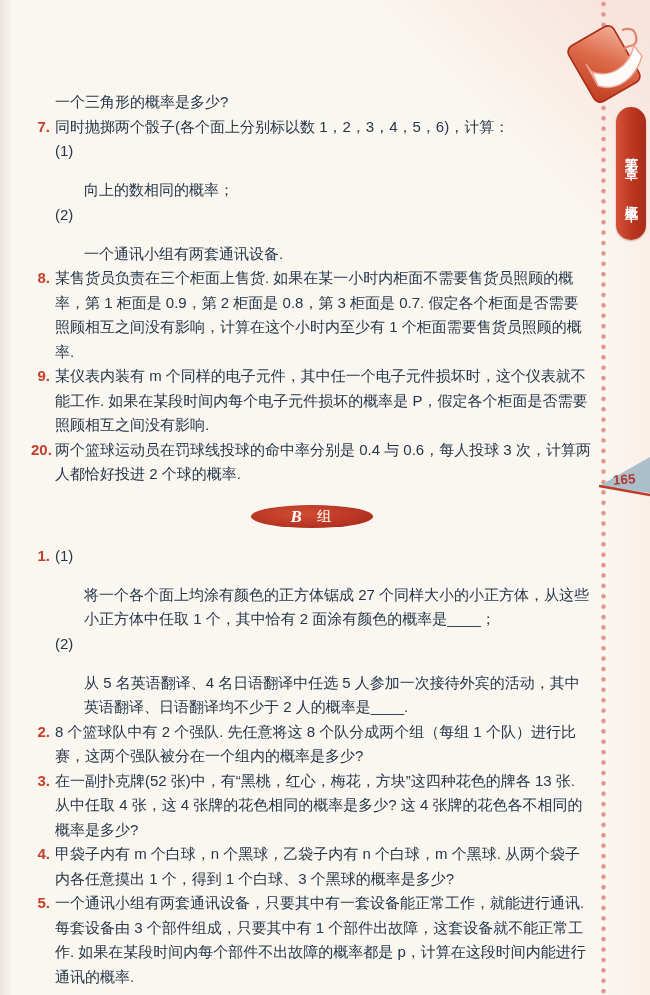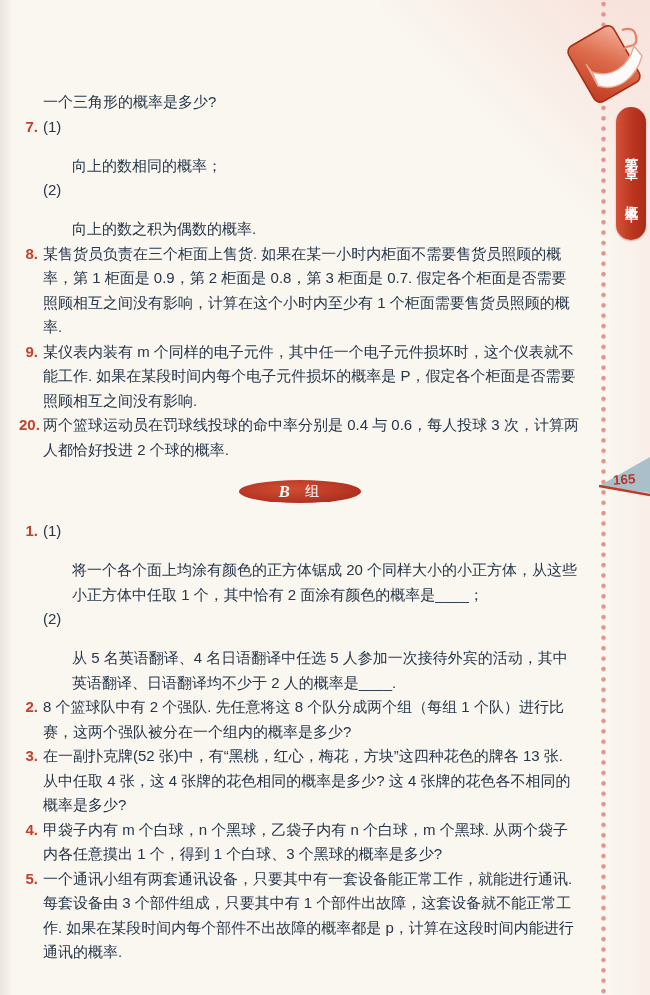--- a/index.html
+++ b/index.html
@@ -26,21 +26,21 @@
     background:linear-gradient(90deg,#d4523a,#bb351f 55%,#a92d19);
     box-shadow:0 1px 2px rgba(120,30,15,.35);
     display:flex;align-items:center;justify-content:center;}
   .chapter-tab span{writing-mode:vertical-rl;text-orientation:upright;
     color:#fff;font-size:13px;font-weight:700;letter-spacing:3px;white-space:pre;}
 
   .page-marker{position:absolute;left:599px;top:456px;width:51px;height:52px;}
   .page-marker .num{position:absolute;left:14px;top:16px;color:#b5372a;
     font-size:13.5px;font-weight:700;transform:rotate(-4deg);}
 
-  .content{position:absolute;left:19px;top:90px;width:562px;
+  .content{position:absolute;left:31px;top:90px;width:562px;
     font-size:15px;line-height:24.5px;}
   p{margin:0}
   .problem{display:flex;}
   .pnum{flex:none;width:24px;padding-right:5px;box-sizing:border-box;
     text-align:right;color:#c5402a;font-weight:700;}
   .pbody{flex:1;min-width:0;}
   .sub{display:flex;}
   .slabel{flex:none;width:29px;}
   .stext{flex:1;margin-top:39px;}
 
@@ -93,27 +93,28 @@
   <div class="problem">
     <span class="pnum"></span>
     <div class="pbody">
         <p class="ptext">一个三角形的概率是多少?</p>
       </div>
   </div>
 
   <div class="problem">
     <span class="pnum">7.</span>
     <div class="pbody">
+      <p class="ptext">同时抛掷两个骰子(各个面上分别标以数 1，2，3，4，5，6)，计算：</p>
       <div class="sub">
         <span class="slabel">(1)</span>
         <p class="stext">向上的数相同的概率；</p>
       </div>
       <div class="sub">
         <span class="slabel">(2)</span>
-        <p class="stext">向上的数之积为偶数的概率.</p>
+        <p class="stext">一个通讯小组有两套通讯设备.</p>
       </div>
     </div>
   </div>
 
   <div class="problem">
     <span class="pnum">8.</span>
     <div class="pbody">
         <p class="ptext">某售货员负责在三个柜面上售货. 如果在某一小时内柜面不需要售货员照顾的概率，第 1 柜面是 0.9，第 2 柜面是 0.8，第 3 柜面是 0.7. 假定各个柜面是否需要照顾相互之间没有影响，计算在这个小时内至少有 1 个柜面需要售货员照顾的概率.</p>
       </div>
   </div>
@@ -137,21 +138,21 @@
       <span class="b-letter">B</span>
       <span class="b-text">组</span>
     </div>
   </div>
 
   <div class="problem">
     <span class="pnum">1.</span>
     <div class="pbody">
       <div class="sub">
         <span class="slabel">(1)</span>
-        <p class="stext">将一个各个面上均涂有颜色的正方体锯成 20 个同样大小的小正方体，从这些小正方体中任取 1 个，其中恰有 2 面涂有颜色的概率是____；</p>
+        <p class="stext">将一个各个面上均涂有颜色的正方体锯成 27 个同样大小的小正方体，从这些小正方体中任取 1 个，其中恰有 2 面涂有颜色的概率是____；</p>
       </div>
       <div class="sub">
         <span class="slabel">(2)</span>
         <p class="stext">从 5 名英语翻译、4 名日语翻译中任选 5 人参加一次接待外宾的活动，其中英语翻译、日语翻译均不少于 2 人的概率是____.</p>
       </div>
     </div>
   </div>
 
   <div class="problem">
     <span class="pnum">2.</span>

